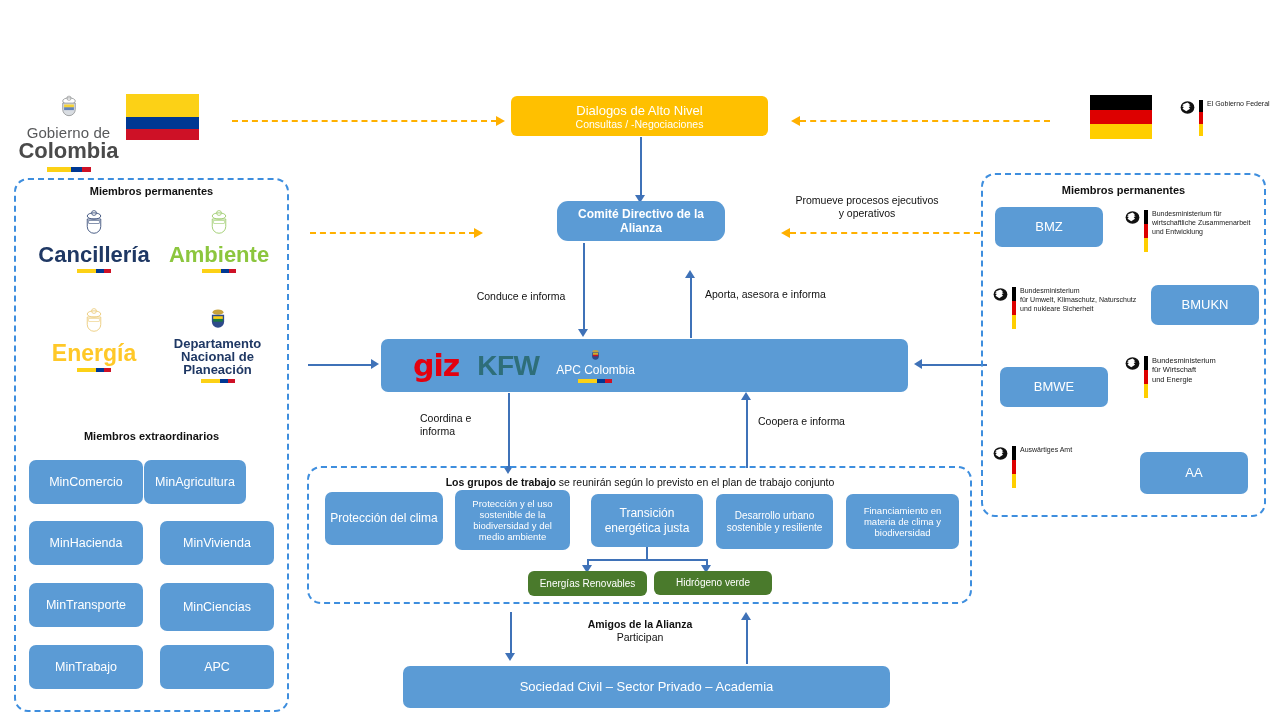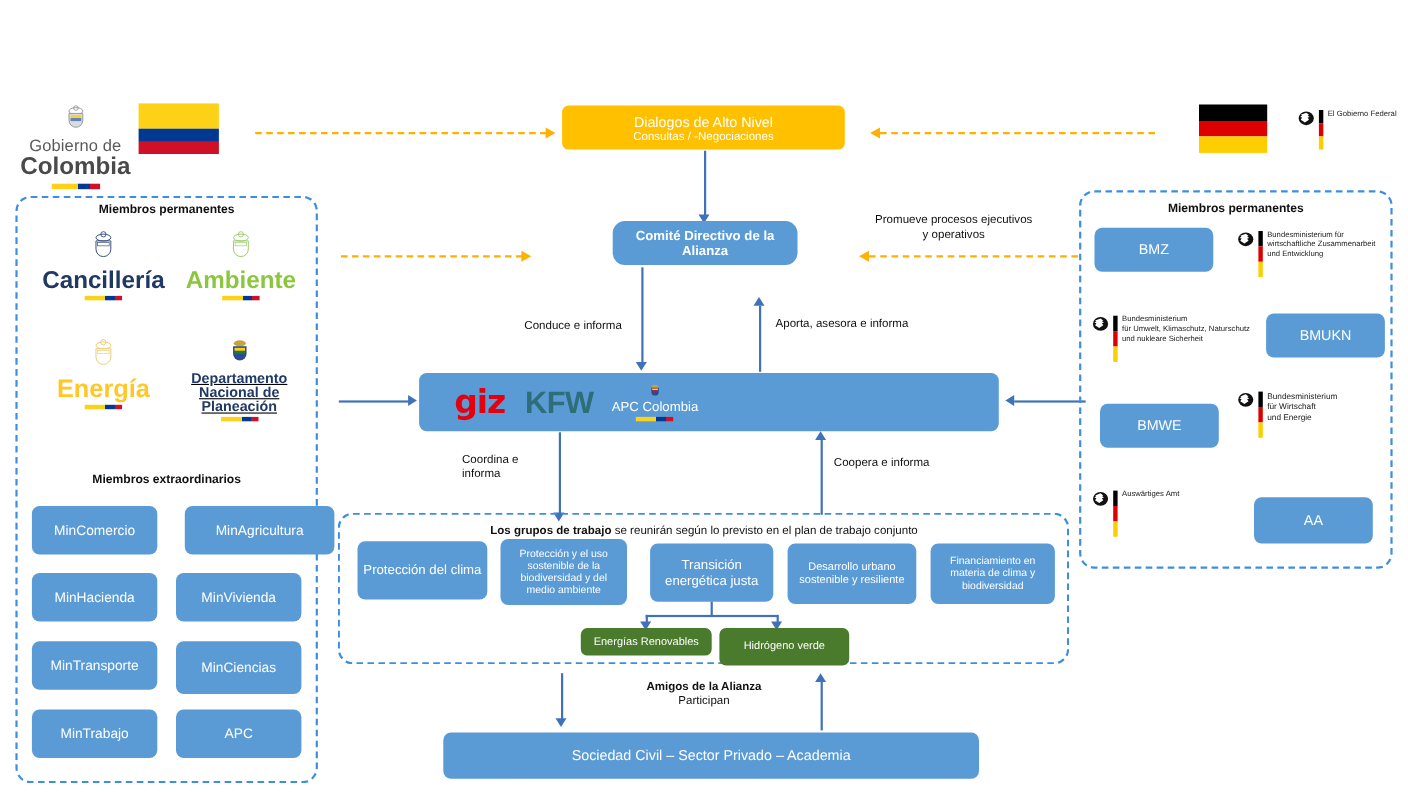--- a/index.html
+++ b/index.html
@@ -223,21 +223,21 @@
 <div class="sline vline" style="left:646px; top:547px; height:13px;"></div>
 <div class="sline hline" style="left:587px; top:559px; width:120px;"></div>
 <div class="sline vline" style="left:587px; top:559px; height:9px;"></div>
 <div class="ahead ad" style="left:582px; top:565px;"></div>
 <div class="sline vline" style="left:706px; top:559px; height:9px;"></div>
 <div class="ahead ad" style="left:701px; top:565px;"></div>
 
 <div class="greenbox abs" style="left:528px; top:571px; width:119px; height:25px;">
   <span>Energías Renovables</span>
 </div>
-<div class="greenbox abs" style="left:654px; top:571px; width:118px; height:34px;">
+<div class="greenbox abs" style="left:654px; top:571px; width:118px; height:24px;">
   <span>Hidrógeno verde</span>
 </div>
 
 <div class="sline vline" style="left:510px; top:612px; height:44px;"></div>
 <div class="ahead ad" style="left:505px; top:653px;"></div>
 <div class="sline vline" style="left:746px; top:620px; height:44px;"></div>
 <div class="ahead au" style="left:741px; top:612px;"></div>
 
 <div class="abs lbl" style="left:545px; top:618px; width:190px;">
   <div style="font-weight:bold;">Amigos de la Alianza</div>
@@ -278,38 +278,38 @@
   <svg width="30" height="34" viewBox="0 0 40 44" style="display:block;margin:0 auto;">
     <ellipse cx="20" cy="10" rx="9" ry="4.2" fill="none" stroke="#EBCB7A" stroke-width="1.2"></ellipse>
     <path d="M11 14 h18 v10 a9 9 0 0 1 -9 9 a9 9 0 0 1 -9 -9 z" fill="none" stroke="#EBCB7A" stroke-width="1.2"></path>
     <rect x="13" y="16" width="14" height="4" fill="none" stroke="#EBCB7A" stroke-width=".8"></rect>
     <circle cx="20" cy="6" r="3.2" fill="none" stroke="#EBCB7A" stroke-width="1.1"></circle>
   </svg>
   <div class="nm" style="font-size:23px; color:#FFC828; margin-top:2px;">Energía</div>
   <div class="tri sm"></div>
 </div>
 
-<div class="abs minwm" style="left:150px; top:306px; width:135px;text-decoration:underline;">
+<div class="abs minwm" style="left:150px; top:306px; width:135px;">
   <svg width="28" height="30" viewBox="0 0 40 44" style="display:block;margin:0 auto;">
     <ellipse cx="20" cy="9" rx="8" ry="4" fill="#C8A23C"></ellipse>
     <path d="M11 13 h18 v10 a9 9 0 0 1 -9 9 a9 9 0 0 1 -9 -9 z" fill="#2E4A8A"></path>
     <rect x="13" y="15" width="14" height="4" fill="#FCD116"></rect>
     <rect x="13" y="19" width="14" height="4" fill="#1B7A3E"></rect>
   </svg>
   <div class="nm" style="font-size:13px; color:#1F3864; margin-top:1px;">Departamento</div>
   <div class="nm" style="font-size:13px; color:#1F3864;">Nacional de Planeación</div>
   <div class="tri sm"></div>
 </div>
 
 <div class="abs panel-title" style="left:16px; top:430px; width:271px;">Miembros extraordinarios</div>
 
 <div class="bluebox abs" style="left:29px; top:460px; width:114px; height:44px; font-size:12.5px;">
   <span>MinComercio</span>
 </div>
-<div class="bluebox abs" style="left:168px; top:460px; width:136px; height:44px; font-size:12.5px;">
+<div class="bluebox abs" style="left:144px; top:460px; width:102px; height:44px; font-size:12.5px;">
   <span>MinAgricultura</span>
 </div>
 <div class="bluebox abs" style="left:29px; top:521px; width:114px; height:44px; font-size:12.5px;">
   <span>MinHacienda</span>
 </div>
 <div class="bluebox abs" style="left:160px; top:521px; width:114px; height:44px; font-size:12.5px;">
   <span>MinVivienda</span>
 </div>
 <div class="bluebox abs" style="left:29px; top:583px; width:114px; height:44px; font-size:12.5px;">
   <span>MinTransporte</span>

